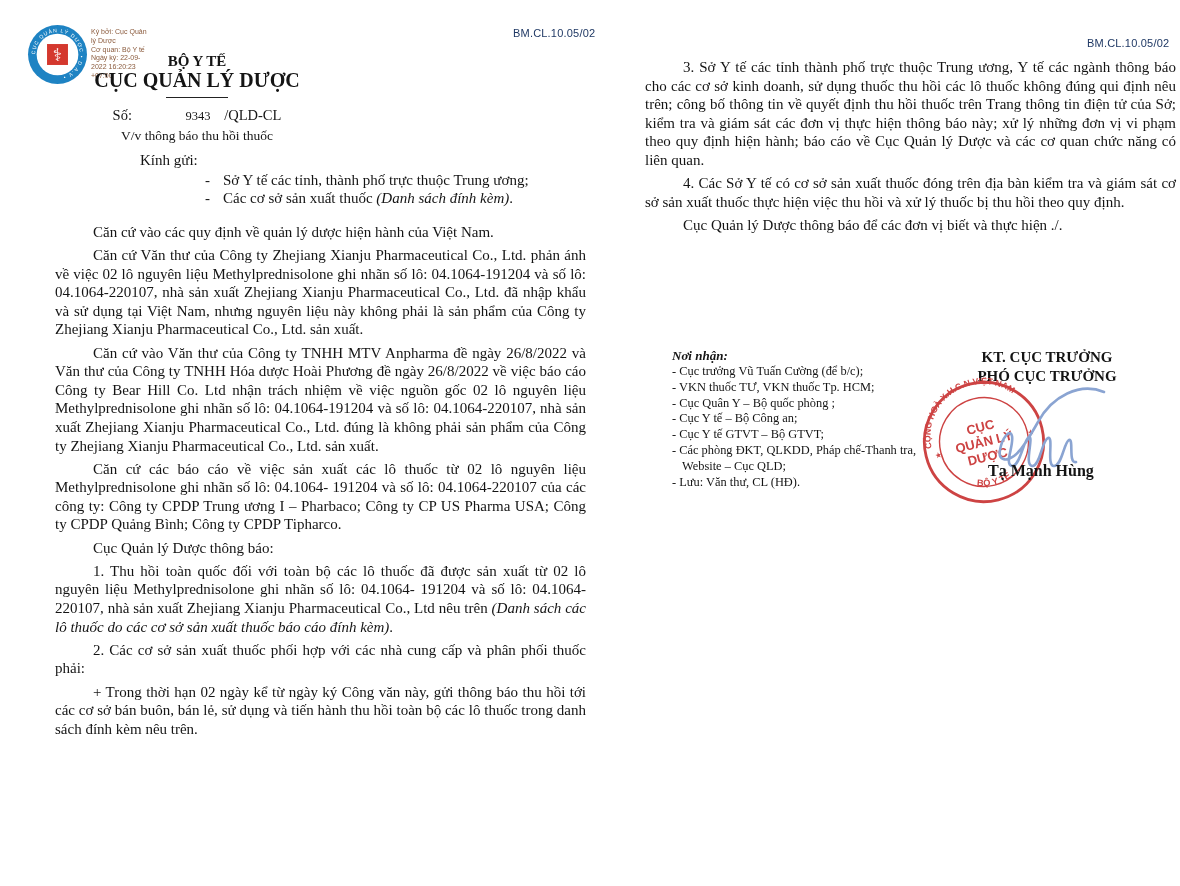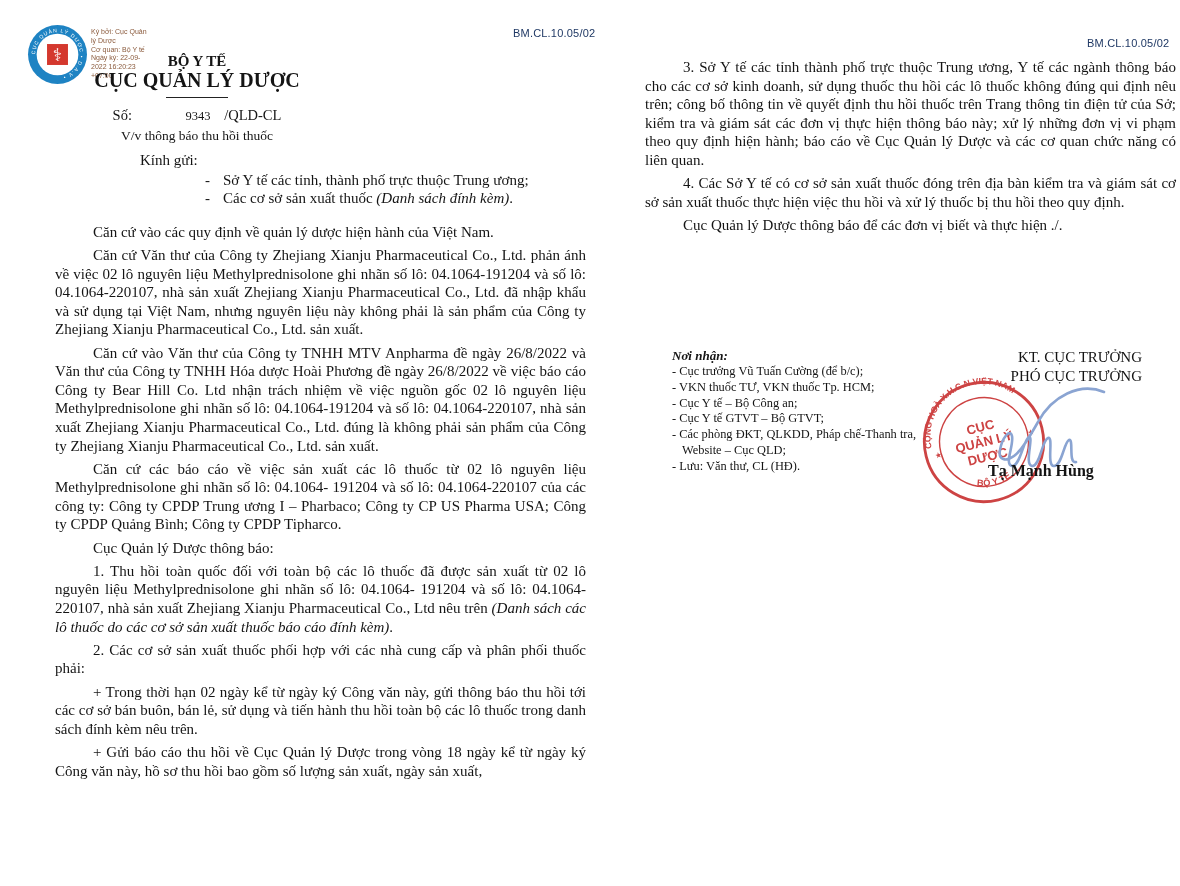--- a/index.html
+++ b/index.html
@@ -45,22 +45,22 @@
   .recip .dash { display:inline-block; width:18px; }
   .kinhgui { margin-bottom:15px; }
   p.para { margin:0 0 4.6px 0; text-indent:38px; }
   p.noindent { text-indent:0; }
   .it { font-style:italic; }
   
   .noinhan { position:absolute; left:672px; top:348px; width:275px; }
   .nn-title { font-size:13px; font-weight:bold; font-style:italic; line-height:16px; }
   .nn-item { font-size:12.4px; line-height:15.8px; }
   .nn-cont { padding-left:10px; }
-  .sig-title { position:absolute; left:952px; top:348px; width:190px; text-align:right;
-               font-weight:normal; font-size:15px; line-height:19px; }
+  .sig-title { position:absolute; left:952px; top:348px; width:190px; text-align:center;
+               font-weight:bold; font-size:15px; line-height:19px; }
   .seal-svg { position:absolute; left:918px; top:377px; width:132px; height:130px; }
   .sign-svg { position:absolute; left:972px; top:380px; width:140px; height:100px; }
   .sig-name { position:absolute; left:988px; top:462px; width:130px; text-align:left;
               font-weight:bold; font-size:16px; }
 </style>
 </head>
 <body>
 
 <div id="doc">
 
@@ -113,33 +113,33 @@
       </div>
     </div>
     <p class="para"><span>Căn cứ vào các quy định về quản lý dược hiện hành của Việt Nam.</span></p>
     <p class="para"><span>Căn cứ Văn thư của Công ty Zhejiang Xianju Pharmaceutical Co., Ltd. phản ánh về việc 02 lô nguyên liệu Methylprednisolone ghi nhãn số lô: 04.1064-191204 và số lô: 04.1064-220107, nhà sản xuất Zhejiang Xianju Pharmaceutical Co., Ltd. đã nhập khẩu và sử dụng tại Việt Nam, nhưng nguyên liệu này không phải là sản phẩm của Công ty Zhejiang Xianju Pharmaceutical Co., Ltd. sản xuất.</span></p>
     <p class="para"><span>Căn cứ vào Văn thư của Công ty TNHH MTV Anpharma đề ngày 26/8/2022 và Văn thư của Công ty TNHH Hóa dược Hoài Phương đề ngày 26/8/2022 về việc báo cáo Công ty Bear Hill Co. Ltd nhận trách nhiệm về việc nguồn gốc 02 lô nguyên liệu Methylprednisolone ghi nhãn số lô: 04.1064-191204 và số lô: 04.1064-220107, nhà sản xuất Zhejiang Xianju Pharmaceutical Co., Ltd. đúng là không phải sản phẩm của Công ty Zhejiang Xianju Pharmaceutical Co., Ltd. sản xuất.</span></p>
     <p class="para"><span>Căn cứ các báo cáo về việc sản xuất các lô thuốc từ 02 lô nguyên liệu Methylprednisolone ghi nhãn số lô: 04.1064- 191204 và số lô: 04.1064-220107 của các công ty: Công ty CPDP Trung ương I – Pharbaco; Công ty CP US Pharma USA; Công ty CPDP Quảng Bình; Công ty CPDP Tipharco.</span></p>
     <p class="para"><span>Cục Quản lý Dược thông báo:</span></p>
     <p class="para"><span>1. Thu hồi toàn quốc đối với toàn bộ các lô thuốc đã được sản xuất từ 02 lô nguyên liệu Methylprednisolone ghi nhãn số lô: 04.1064- 191204 và số lô: 04.1064-220107, nhà sản xuất Zhejiang Xianju Pharmaceutical Co., Ltd nêu trên </span><span class="it">(Danh sách các lô thuốc do các cơ sở sản xuất thuốc báo cáo đính kèm)</span><span>.</span></p>
     <p class="para"><span>2. Các cơ sở sản xuất thuốc phối hợp với các nhà cung cấp và phân phối thuốc phải:</span></p>
     <p class="para"><span>+ Trong thời hạn 02 ngày kể từ ngày ký Công văn này, gửi thông báo thu hồi tới các cơ sở bán buôn, bán lẻ, sử dụng và tiến hành thu hồi toàn bộ các lô thuốc trong danh sách đính kèm nêu trên.</span></p>
-    <p class="para"><span>+ Gửi báo cáo thu hồi về Cục Quản lý Dược trong vòng 18 ngày kể từ ngày ký Công văn này, hồ sơ thu hồi bao gồm số lượng sản xuất, ngày sản xuất,</span></p>
   </div>
 
   <div class="col col-right">
     <p class="para"><span>3. Sở Y tế các tỉnh thành phố trực thuộc Trung ương, Y tế các ngành thông báo cho các cơ sở kinh doanh, sử dụng thuốc thu hồi các lô thuốc không đúng qui định nêu trên; công bố thông tin về quyết định thu hồi thuốc trên Trang thông tin điện tử của Sở; kiểm tra và giám sát các đơn vị thực hiện thông báo này; xử lý những đơn vị vi phạm theo quy định hiện hành; báo cáo về Cục Quản lý Dược và các cơ quan chức năng có liên quan.</span></p>
     <p class="para"><span>4. Các Sở Y tế có cơ sở sản xuất thuốc đóng trên địa bàn kiểm tra và giám sát cơ sở sản xuất thuốc thực hiện việc thu hồi và xử lý thuốc bị thu hồi theo quy định.</span></p>
     <p class="para"><span>Cục Quản lý Dược thông báo để các đơn vị biết và thực hiện ./.</span></p>
   </div>
 
   <div class="noinhan">
     <div class="nn-title">Nơi nhận:</div>
     <div class="nn-item">- Cục trưởng Vũ Tuấn Cường (để b/c);</div>
     <div class="nn-item">-  VKN thuốc TƯ, VKN thuốc Tp. HCM;</div>
+    <div class="nn-item">-  Cục Quân Y – Bộ quốc phòng ;</div>
     <div class="nn-item">-  Cục Y tế – Bộ Công an;</div>
     <div class="nn-item">-  Cục Y tế GTVT – Bộ GTVT;</div>
     <div class="nn-item">-  Các phòng ĐKT, QLKDD, Pháp chế-Thanh tra,</div>
     <div class="nn-item nn-cont">Website – Cục QLD;</div>
     <div class="nn-item">- Lưu: Văn thư, CL (HĐ).</div>
   </div>
 
   <div class="sig-title">
     <div>KT. CỤC TRƯỞNG</div>
     <div>PHÓ CỤC TRƯỞNG</div>

